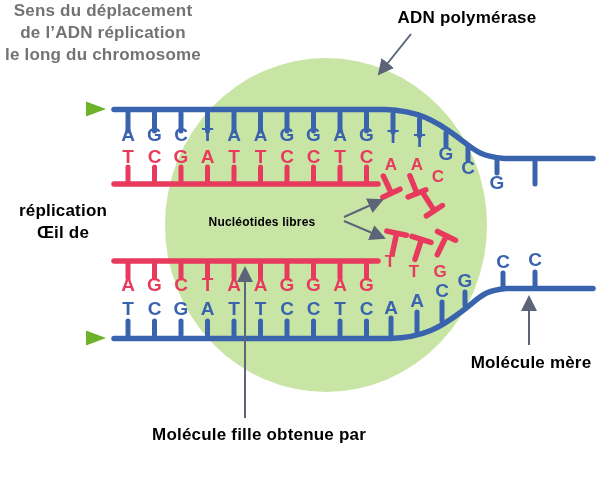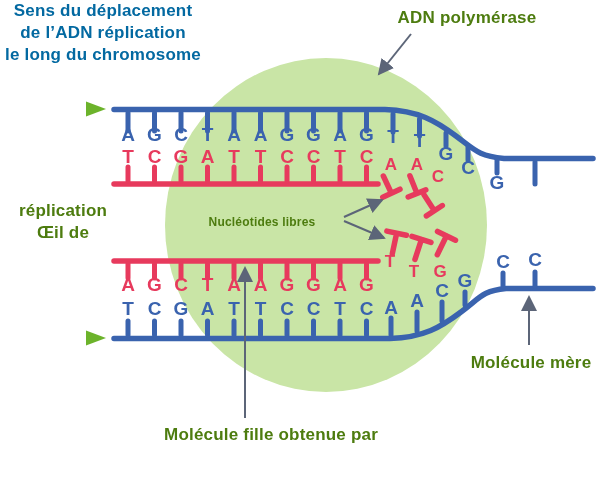--- a/index.html
+++ b/index.html
@@ -1,22 +1,22 @@
 <!DOCTYPE html>
 <html><head>
 <meta charset="utf-8">
 <style>
   html,body{margin:0;padding:0;background:#fff;}
   #stage{position:relative;width:600px;height:479px;background:#ffffff;overflow:hidden;
          font-family:"Liberation Sans",sans-serif;}
   #diagram{position:absolute;left:0;top:0;}
   .lbl{position:absolute;font-weight:bold;font-size:17px;text-align:center;line-height:22px;
-       color:#4d7c0f;letter-spacing:0.2px;}
+       color:#000000;letter-spacing:0.2px;}
   .lbl span{display:block;}
-  .green{color:#0369a1;}
+  .green{color:#737373;}
 </style>
 </head>
 <body>
 
 <div id="stage">
 
   <svg id="diagram" width="600" height="479" viewBox="0 0 600 479">
     <defs>
       <linearGradient id="ggrad" x1="0" y1="0" x2="1" y2="0">
         <stop offset="0" stop-color="#a9d96e"></stop>
@@ -193,17 +193,17 @@
   </div>
 
   <div class="lbl" style="left:178px;top:211px;width:168px;font-size:12px;">
     <span>Nucléotides libres</span>
   </div>
 
   <div class="lbl" style="left:456px;top:352px;width:150px;">
     <span>Molécule mère</span>
   </div>
 
-  <div class="lbl" style="left:116px;top:424px;width:310px;">
+  <div class="lbl" style="left:104px;top:424px;width:310px;">
     <span>Molécule fille obtenue par</span>
   </div>
 
 </div>
 
 </body></html>

